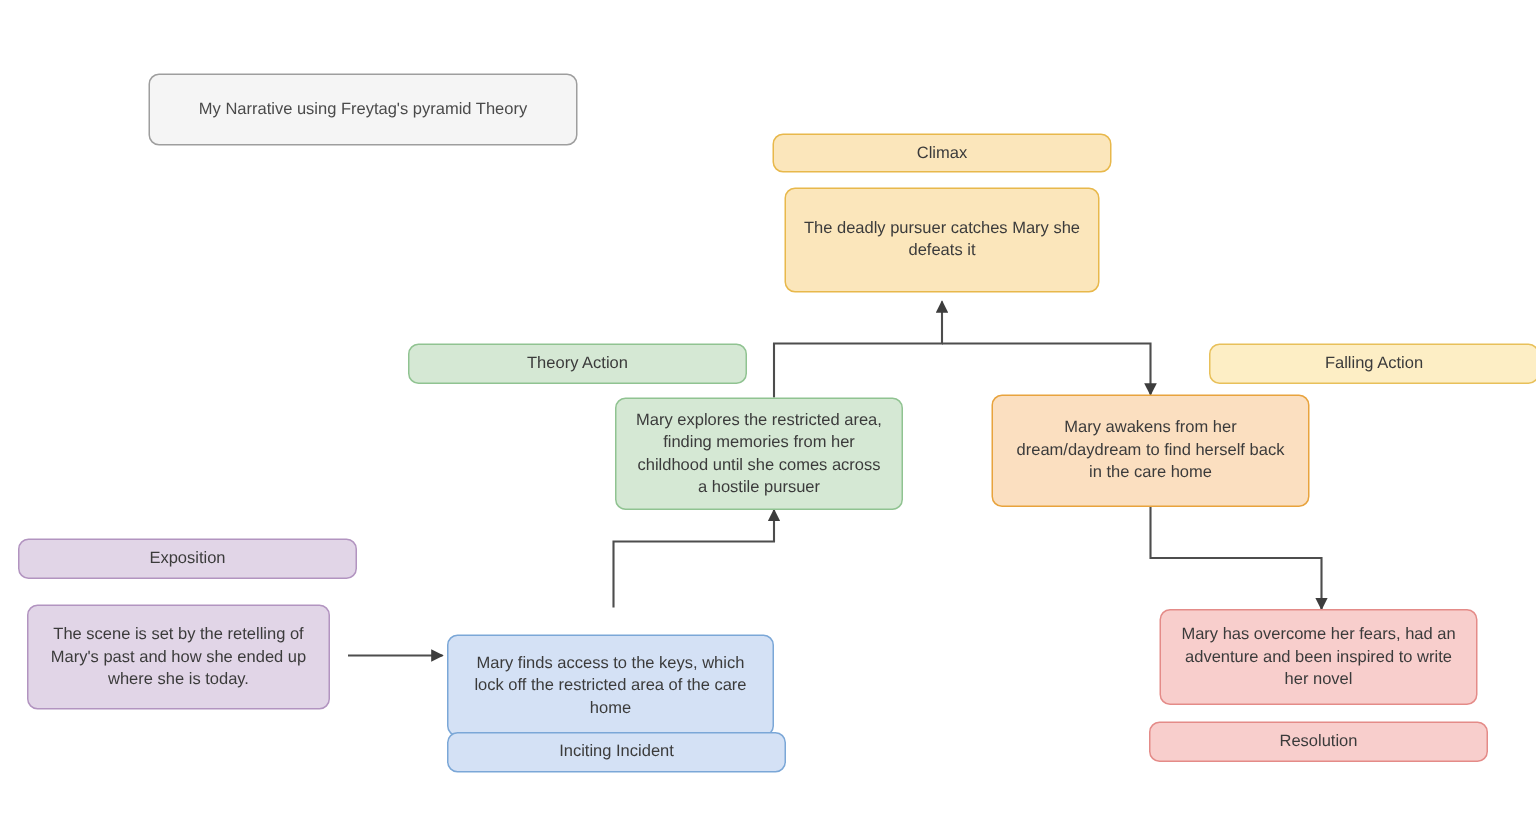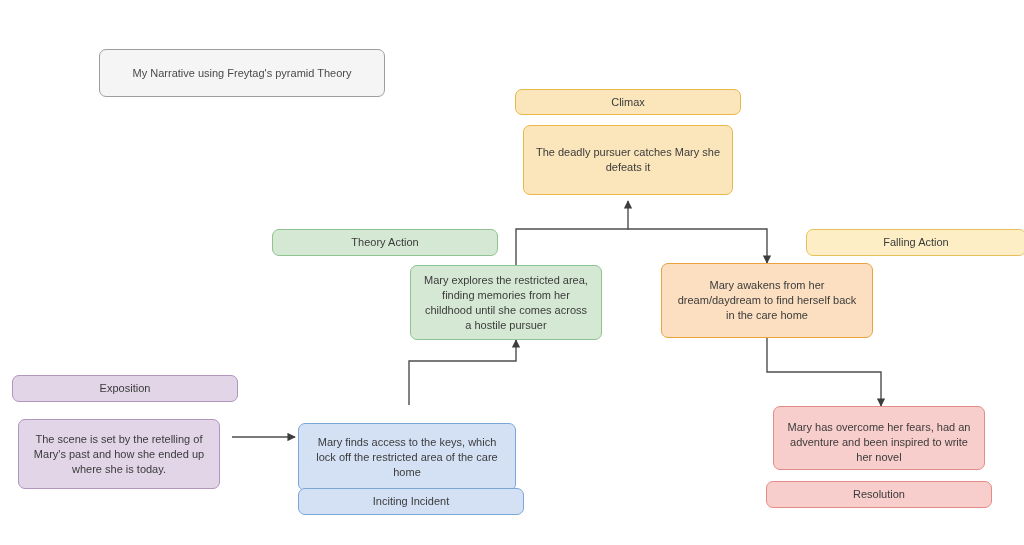--- a/index.html
+++ b/index.html
@@ -56,21 +56,21 @@
   .n-yellow  { background: #fbe6bb; border-color: #e8b84b; }
 
   
   .n-green   { background: #d5e8d4; border-color: #90c391; }
 
   
   .n-orange-label { background: #fdeec5; border-color: #e8c05a; }
   .n-orange  { background: #fbdfc0; border-color: #e8a33d; }
 
   
-  .n-purple  { background: #e1d5e7; border-color: #b294c0; margin-top: 16px; }
+  .n-purple  { background: #e1d5e7; border-color: #b294c0; }
 
   
   .n-blue    { background: #d4e1f5; border-color: #7ba7d7; }
 
   
   .n-red     { background: #f8cecc; border-color: #e48b88; }
 </style>
 </head>
 <body>
 
@@ -126,20 +126,20 @@
     <span>The scene is set by the retelling of Mary's past and how she ended up where she is today.</span>
   </div>
 
   <div class="node n-blue detail-box" style="left:298px; top:423px; width:218px; height:68px;">
     <span>Mary finds access to the keys, which lock off the restricted area of the care home</span>
   </div>
   <div class="node n-blue label-bar" style="left:298px; top:488px; width:226px; height:27px;">
     <span>Inciting Incident</span>
   </div>
 
-  <div class="node n-red detail-box" style="left:773px; top:406px; width:212px; height:64px;align-items:flex-end;">
+  <div class="node n-red detail-box" style="left:773px; top:406px; width:212px; height:64px;">
     <span>Mary has overcome her fears, had an adventure and been inspired to write her novel</span>
   </div>
   <div class="node n-red label-bar" style="left:766px; top:481px; width:226px; height:27px;">
     <span>Resolution</span>
   </div>
 
 </div>
 
 </body></html>

